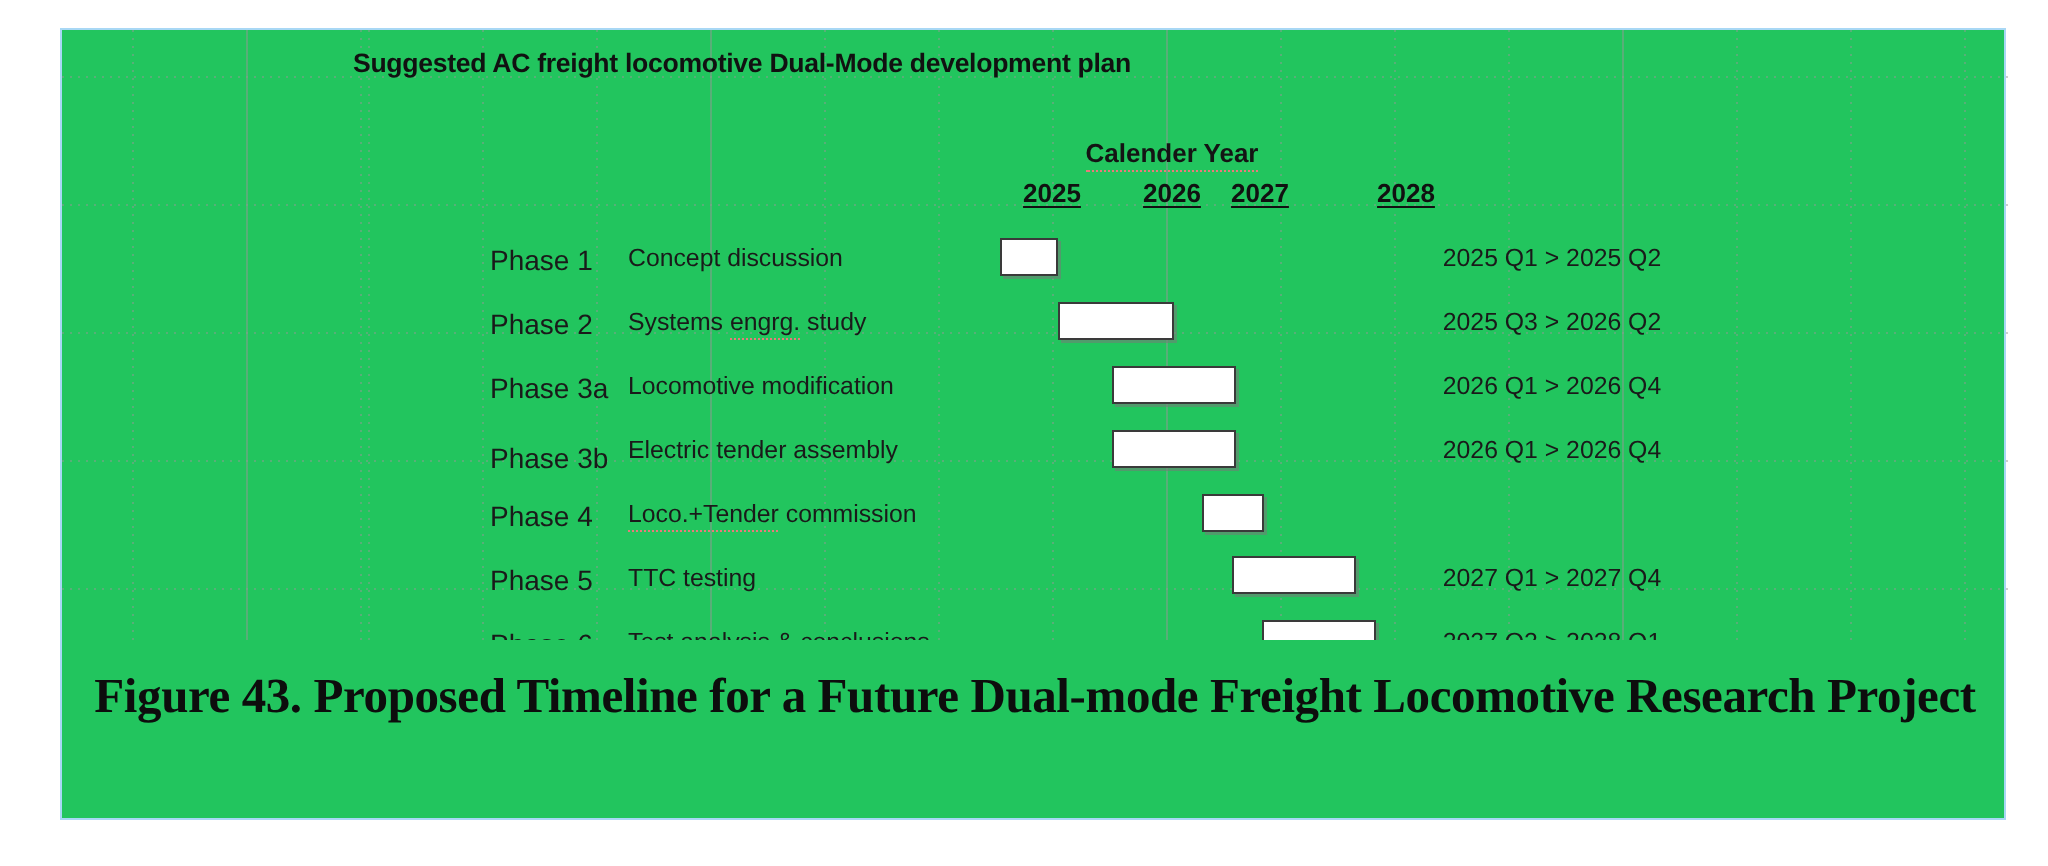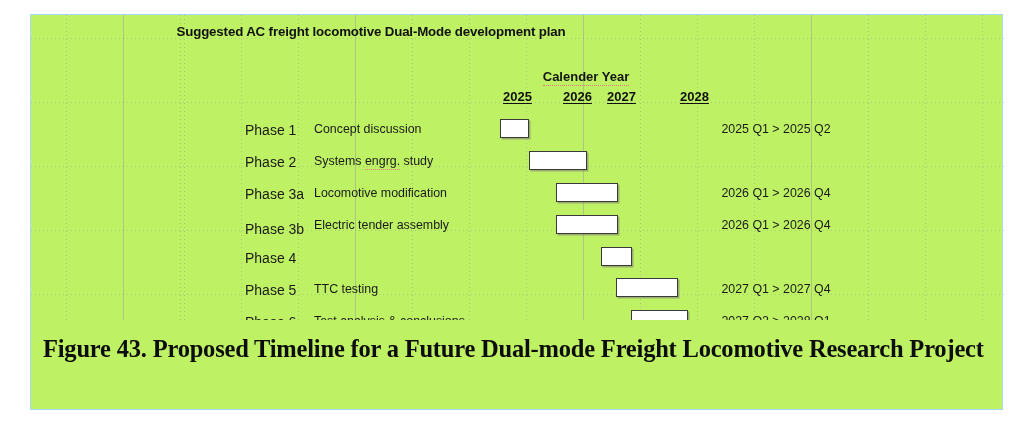--- a/index.html
+++ b/index.html
@@ -18,21 +18,21 @@
   }
 
   
   #figure-frame {
     position: absolute;
     left: 30px;
     top: 14px;
     width: 973px;
     height: 396px;
     border: 1.5px solid #a8d8f5;
-    background: #bef264;
+    background: #22c55e;
   }
 
   
   #gantt-chart {
     position: absolute;
     left: 0px;
     top: 0px;
     width: 973px;
     height: 305px;
     overflow: hidden;
@@ -90,20 +90,21 @@
   #axis-group-label .squiggle {
     border-bottom: 1.5px dotted #e87b7b;
     padding-bottom: 1px;
   }
 
   
   .year-label {
     position: absolute;
     top: 74px;
     width: 46px;
+    text-align: center;
     font-size: 13px;
     font-weight: bold;
     color: #111111;
     text-decoration: underline;
     text-underline-offset: 2px;
   }
 
   
   .row-phase-name {
     position: absolute;
@@ -143,20 +144,21 @@
     border: 1.4px solid #3a3a3a;
     box-shadow: 1.5px 1.5px 0 rgba(120,120,120,0.55);
   }
 
   
   #figure-caption {
     position: absolute;
     left: 12px;
     top: 318px;
     width: 949px;
+    text-align: center;
     font-family: "Liberation Serif", serif;
     font-weight: bold;
     font-size: 24.5px;
     line-height: 32px;
     color: #0d0d0d;
     letter-spacing: -0.2px;
   }
 </style>
 </head>
 <body>
@@ -179,32 +181,34 @@
     <div class="year-label" style="left:649px;">2028</div>
 
     <div class="row-phase-name" style="top:107px;">Phase 1</div>
     <div class="row-task-name" style="top:107px;">Concept discussion</div>
     <div class="gantt-bar" style="top:104px; left:469px; width:29px;"></div>
     <div class="row-daterange" style="top:107px;">2025 Q1 &gt; 2025 Q2</div>
 
     <div class="row-phase-name" style="top:139px;">Phase 2</div>
     <div class="row-task-name" style="top:139px;">Systems <span class="spell">engrg.</span> study</div>
     <div class="gantt-bar" style="top:136px; left:498px; width:58px;"></div>
+    <div class="row-daterange" style="top:139px;">2025 Q3 &gt; 2026 Q2</div>
 
     <div class="row-phase-name" style="top:171px;">Phase 3a</div>
     <div class="row-task-name" style="top:171px;">Locomotive modification</div>
     <div class="gantt-bar" style="top:168px; left:525px; width:62px;"></div>
     <div class="row-daterange" style="top:171px;">2026 Q1 &gt; 2026 Q4</div>
 
     <div class="row-phase-name" style="top:206px;">Phase 3b</div>
     <div class="row-task-name" style="top:203px;">Electric tender assembly</div>
     <div class="gantt-bar" style="top:200px; left:525px; width:62px;"></div>
     <div class="row-daterange" style="top:203px;">2026 Q1 &gt; 2026 Q4</div>
 
     <div class="row-phase-name" style="top:235px;">Phase 4</div>
+    <div class="row-task-name" style="top:235px;"><span class="spell">Loco.+Tender</span> commission</div>
     <div class="gantt-bar" style="top:232px; left:570px; width:31px;"></div>
 
     <div class="row-phase-name" style="top:267px;">Phase 5</div>
     <div class="row-task-name" style="top:267px;">TTC testing</div>
     <div class="gantt-bar" style="top:263px; left:585px; width:62px;"></div>
     <div class="row-daterange" style="top:267px;">2027 Q1 &gt; 2027 Q4</div>
 
     <div class="row-phase-name" style="top:299px;">Phase 6</div>
     <div class="row-task-name" style="top:299px;">Test analysis &amp; conclusions</div>
     <div class="gantt-bar" style="top:295px; left:600px; width:57px;"></div>

